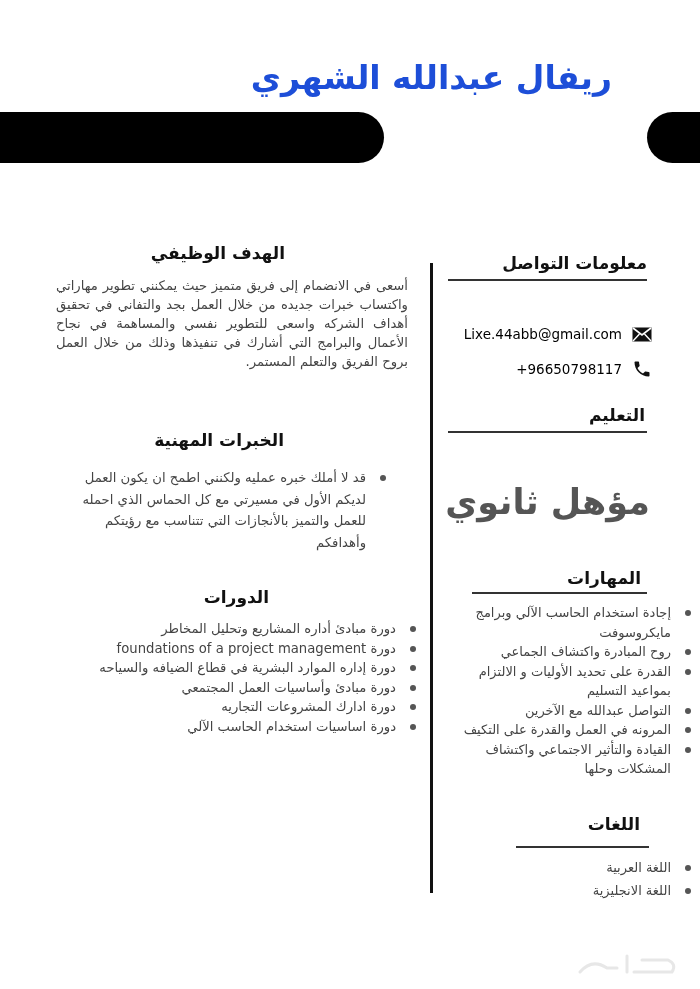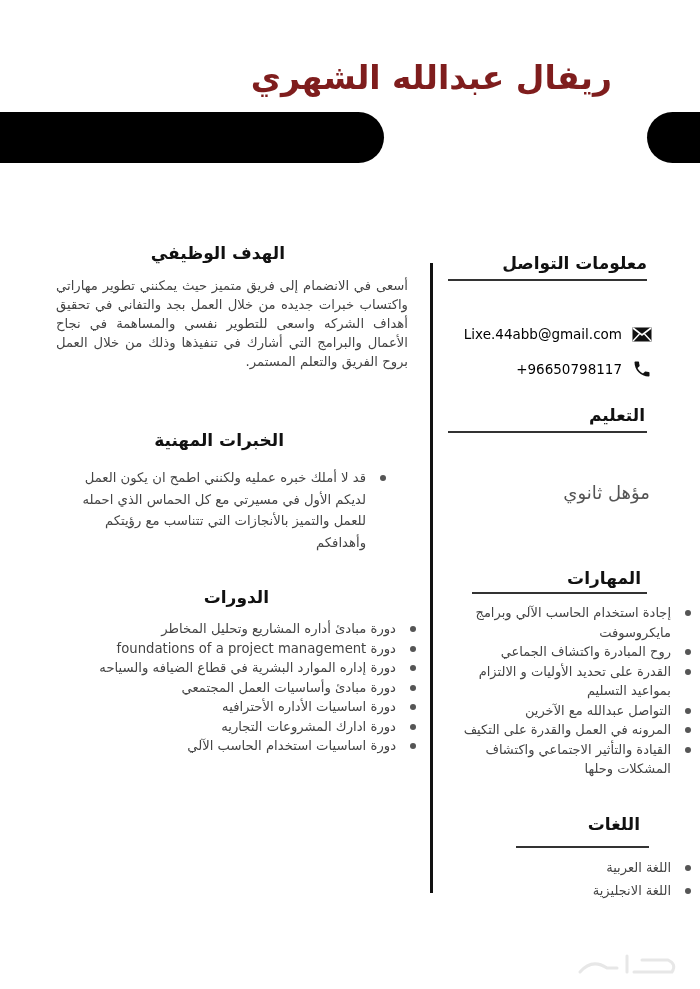--- a/index.html
+++ b/index.html
@@ -4,21 +4,21 @@
 <style>
   html, body { margin: 0; padding: 0; }
   body {
     width: 700px; height: 989px; position: relative; overflow: hidden;
     background: #ffffff; font-family: "DejaVu Sans", sans-serif; color: #333;
   }
   .abs { position: absolute; }
   .rtl { direction: rtl; }
 
   .name {
-    right: 88px; top: 58px; font-size: 33px; font-weight: bold; color: #7f1d1d;
+    right: 88px; top: 58px; font-size: 33px; font-weight: bold; color: #1d4ed8;
     letter-spacing: 0px; white-space: nowrap;
   }
   .bar-left {
     left: 0; top: 112px; width: 384px; height: 51px; background: #000;
     border-radius: 0 26px 26px 0;
   }
   .bar-right {
     left: 647px; top: 112px; width: 53px; height: 51px; background: #000;
     border-radius: 26px 0 0 26px;
   }
@@ -52,21 +52,21 @@
 
   .langs li { font-size: 13px; line-height: 23px; }
   .langs li::before { top: 9px; }
 
   .contact-row {
     display: flex; align-items: center; justify-content: flex-end; gap: 10px;
     font-size: 13.5px; color: #000000; direction: ltr;
   }
   .icon { width: 20px; height: 18px; display: inline-flex; align-items: center; justify-content: center; }
 
-  .edu { font-size: 18px; color: #555; white-space: nowrap; }
+  .edu { font-size: 35px; color: #555; white-space: nowrap; font-weight: bold; }
 
   .watermark { left: 572px; top: 950px; width: 110px; height: 30px; opacity: 0.35; }
 </style>
 </head>
 <body>
 
 <div class="abs rtl name">ريفال عبدالله الشهري</div>
 <div class="abs bar-left"></div>
 <div class="abs bar-right"></div>
 
@@ -79,21 +79,20 @@
 <ul class="abs rtl blist exp" style="left:80px; width:310px; top:467px;">
   <li>قد لا أملك خبره عمليه ولكنني اطمح ان يكون العمل لديكم الأول في مسيرتي مع كل الحماس الذي احمله للعمل والتميز بالأنجازات التي تتناسب مع رؤيتكم وأهدافكم</li>
 </ul>
 
 <div class="abs rtl sec-title" style="right:431px; top:587px;">الدورات</div>
 <ul class="abs rtl blist courses" style="right:280px; top:619px;">
   <li>دورة مبادئ أداره المشاريع  وتحليل المخاطر</li>
   <li><span style="direction:rtl;unicode-bidi:plaintext;margin-top:16px;">دورة foundations of a project management</span></li>
   <li>دورة إداره الموارد البشرية في قطاع الضيافه والسياحه</li>
   <li>دورة مبادئ وأساسيات العمل المجتمعي</li>
-  <li>دورة اساسيات الأداره الأحترافيه</li>
   <li>دورة ادارك المشروعات التجاريه</li>
   <li>دورة اساسيات استخدام الحاسب الآلي</li>
 </ul>
 
 <div class="abs rtl sec-title" style="right:53px; top:253px;">معلومات التواصل</div>
 <div class="abs rule" style="left:448px; width:199px; top:279px;"></div>
 
 <div class="abs contact-row" style="right:48px; top:325px;">
   <span>Lixe.44abb@gmail.com</span>
   <span class="icon">

